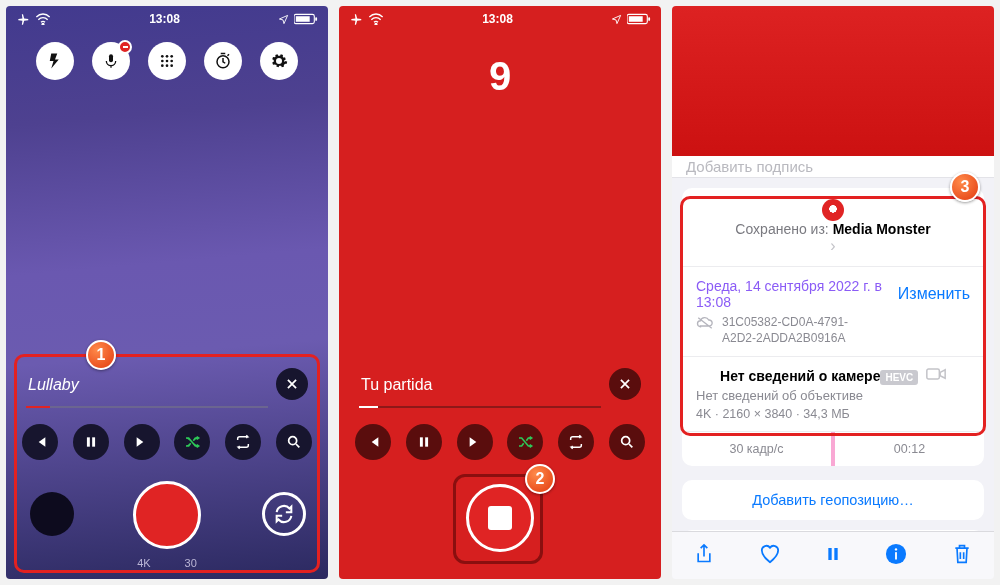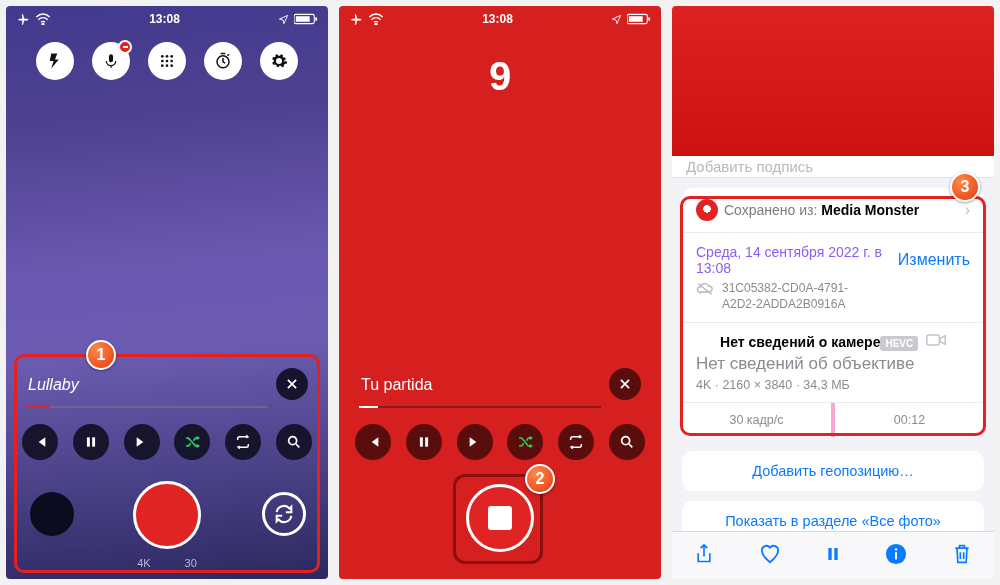--- a/index.html
+++ b/index.html
@@ -136,41 +136,41 @@
   #p3 { background:#f2f2f7; }
   .red-top { height:150px; background:linear-gradient(180deg,#d22 0%, #c11 100%); }
   .caption-field {
     background:#fff; padding:2px 14px; font-size:15px; color:#b9b9bf;
     border-bottom:1px solid #e3e3e8;
   }
   .info-card {
     margin:10px 10px 0; background:#fff; border-radius:10px;
     padding:0; font-size:13.5px; color:#3a3a3c; position:relative;
   }
-  .info-card .row { padding:11px 14px; border-bottom:1px solid #eceCEF; display:flex; align-items:center; gap:6px; }
+  .info-card .row { padding:11px 14px; border-bottom:1px solid #eceCEF; display:flex; align-items:center; gap:0;flex-direction:column; }
   .appicon {
     width:22px; height:22px; border-radius:50%;
     background:radial-gradient(circle at 50% 45%, #fff 0 22%, #e02424 24% 100%);
     flex:0 0 22px;
   }
   .saved-from { flex:1; color:#7a7a80; font-size:14px; }
   .saved-from b { color:#000; font-weight:600; }
   .chev { color:#c3c3c8; font-size:16px; }
   .date-row { display:flex; justify-content:space-between; align-items:center; padding:11px 14px 4px; }
   .date-text { font-size:14px; color:#8b5cf6; font-weight:500; }
   .edit-link { color:#0a7aff; font-size:16px; }
   .uuid-row { display:flex; align-items:flex-start; gap:8px; padding:0 14px 10px; color:#8a8a92; font-size:12px; border-bottom:1px solid #ececef; line-height:1.35; }
   .cloud-off {
     width:18px; height:14px; flex:0 0 18px; margin-top:2px;
   }
   .cam-row { padding:10px 14px 4px; display:flex; justify-content:center; align-items:center; }
   .cam-none { font-weight:600; font-size:14px; color:#000; }
   .hevc { background:#c9c9cf; color:#fff; font-size:10px; font-weight:700; padding:2px 5px; border-radius:3px; margin-right:4px;}
   .cam-ic { color:#c3c3c8; }
-  .lens-row { padding:0 14px 2px; color:#8a8a92; font-size:17px; }
+  .lens-row { padding:0 14px 2px; color:#8a8a92; font-size:13px; }
   .meta-row { padding:2px 14px 10px; color:#8a8a92; font-size:12.5px; border-bottom:1px solid #ececef;}
   .bottom-split { display:flex; }
   .bottom-split > div { flex:1; text-align:center; padding:10px 0; color:#8a8a92; font-size:12.5px; }
   .bottom-split > div:first-child { border-right:4px solid #f9a8d4; }
   .panel3-box {
     position:absolute; left:8px; right:8px; top:190px; height:240px;
     border:3px solid #e32121; border-radius:10px; pointer-events:none;
   }
   .link-row {
     margin:14px 10px 0; background:#fff; border-radius:10px;

